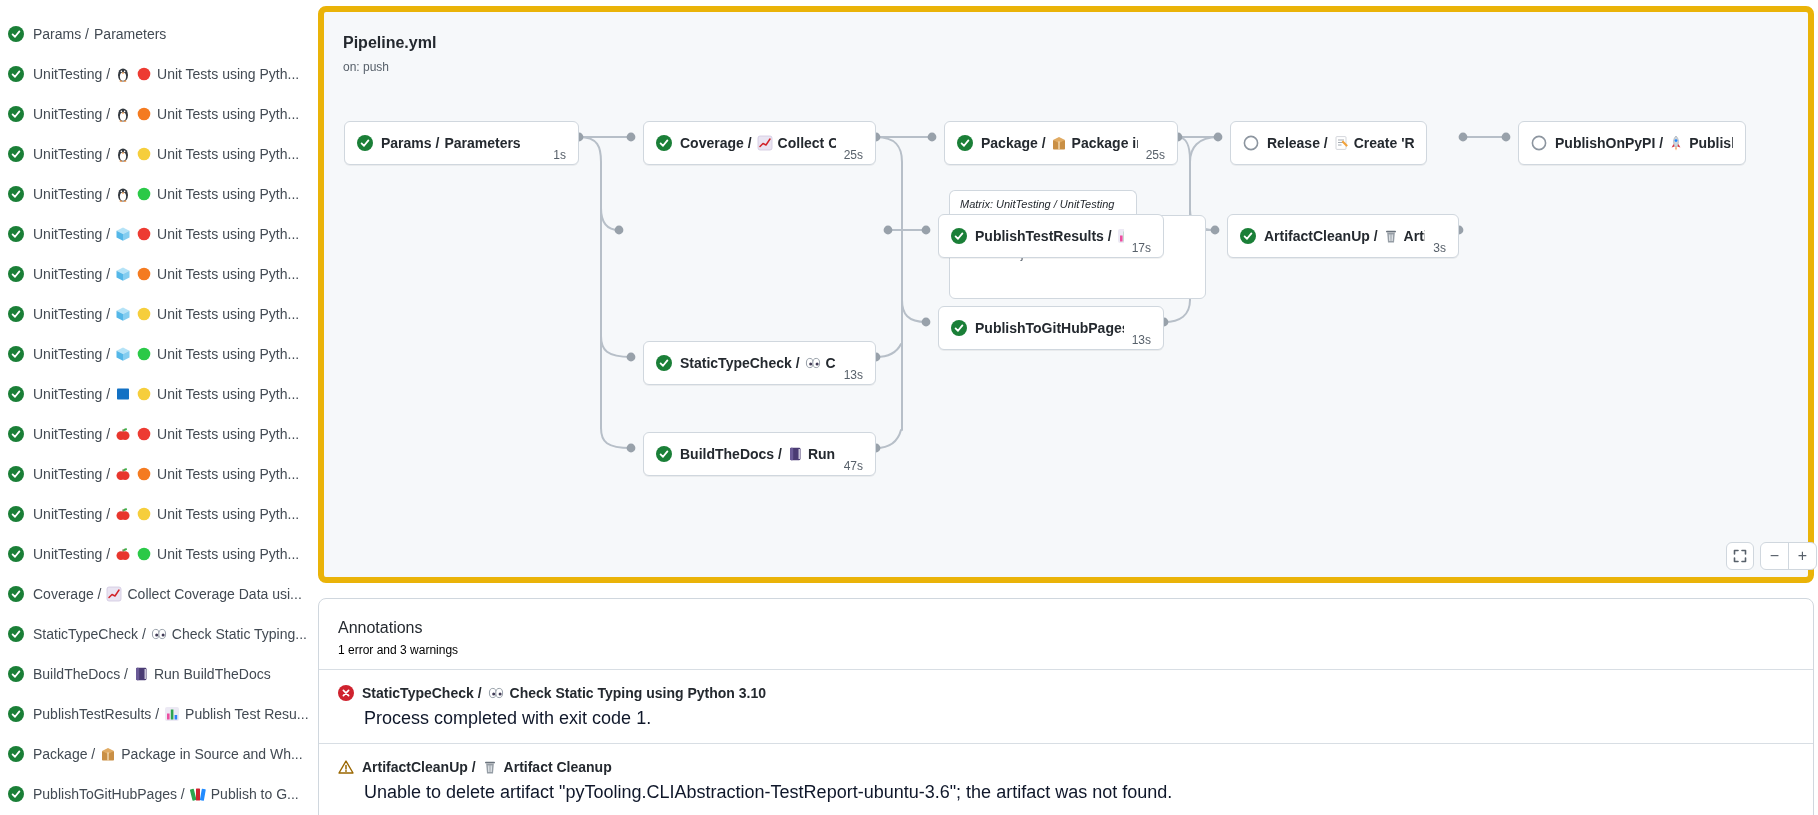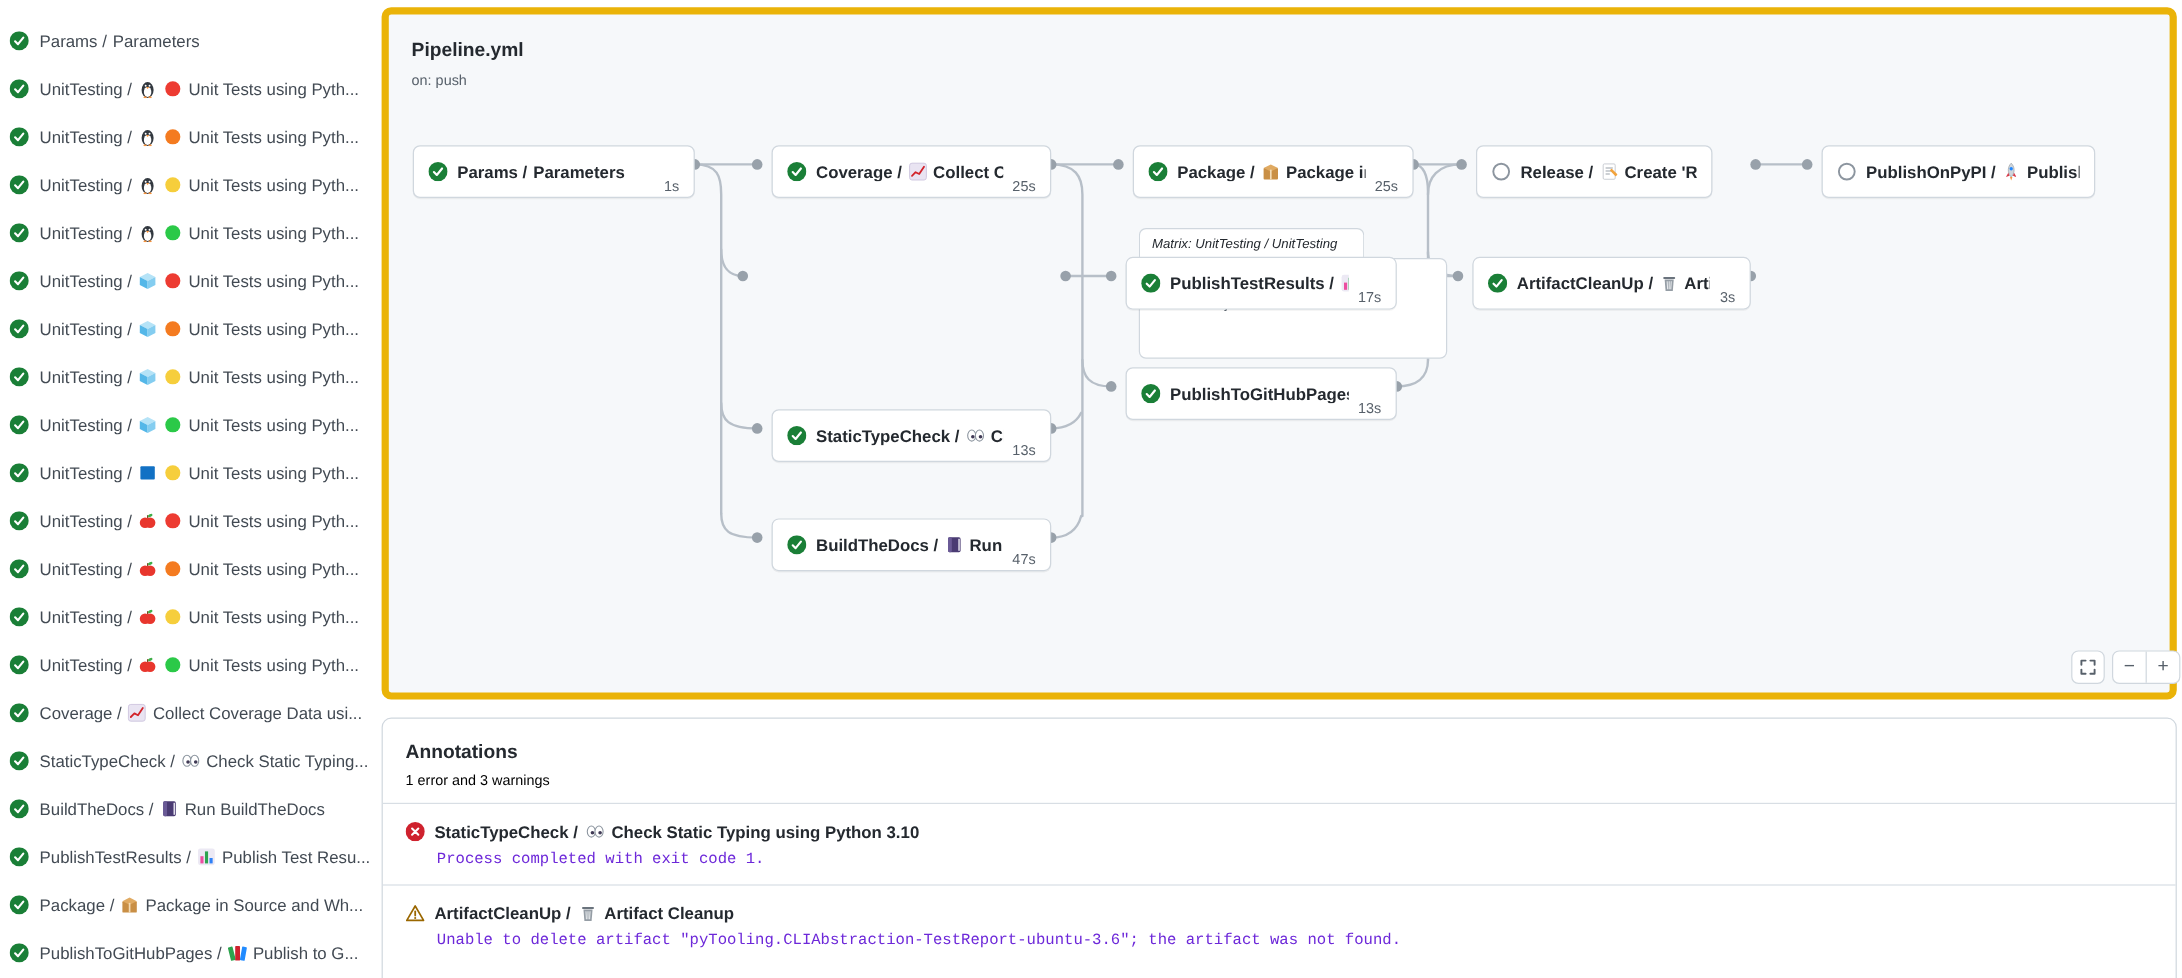--- a/index.html
+++ b/index.html
@@ -49,27 +49,27 @@
   .ctl-zoomgroup { position:absolute; z-index:3; left:1436px; top:530px; width:57px; height:28px;
     background:#fff; border:1px solid #d0d7de; border-radius:6px; display:flex; }
   .ctl-zoomgroup .zbtn { width:28px; display:flex; align-items:center; justify-content:center;
     font-size:16px; color:#57606a; cursor:pointer; }
   .ctl-zoomgroup .zdiv { width:1px; background:#d0d7de; }
 
   
   .annotations { position:absolute; left:318px; top:598px; width:1496px; height:240px;
     background:#fff; border:1px solid #d0d7de; border-radius:8px; }
   .ann-head { padding:20px 19px 12px 19px; }
-  .ann-title { font-size:16px; font-weight:700; color:#24292f; }
+  .ann-title { font-size:16px; font-weight:400; color:#24292f; }
   .ann-summary { margin-top:6px; font-size:12px; color:#000000; }
   .ann-item { border-top:1px solid #d8dee4; padding:15px 19px 14px 19px; }
   .ann-item-title { display:flex; align-items:center; gap:6px; font-size:14px; font-weight:700; color:#24292f; }
   .ann-item-title .status-icn { margin-right:2px; }
-  .ann-detail { margin:7px 0 0 26px; font-size:13px; color:#6d28d9;
-    font-family:Liberation Mono, monospace; }
+  .ann-detail { margin:7px 0 0 26px; font-size:18px; color:#0f172a;
+    font-family:Liberation Sans, sans-serif; }
 </style>
 </head>
 <body>
 
 <aside class="sidebar">
     <div class="sb-row">
       <span class="status-icn">
         <svg viewBox="0 0 16 16">
           <circle cx="8" cy="8" r="8" fill="#1a7f37"></circle>
           <path d="M4.6 8.4 L7 10.8 L11.4 5.4" fill="none" stroke="#fff" stroke-width="1.8" stroke-linecap="round" stroke-linejoin="round"></path>

